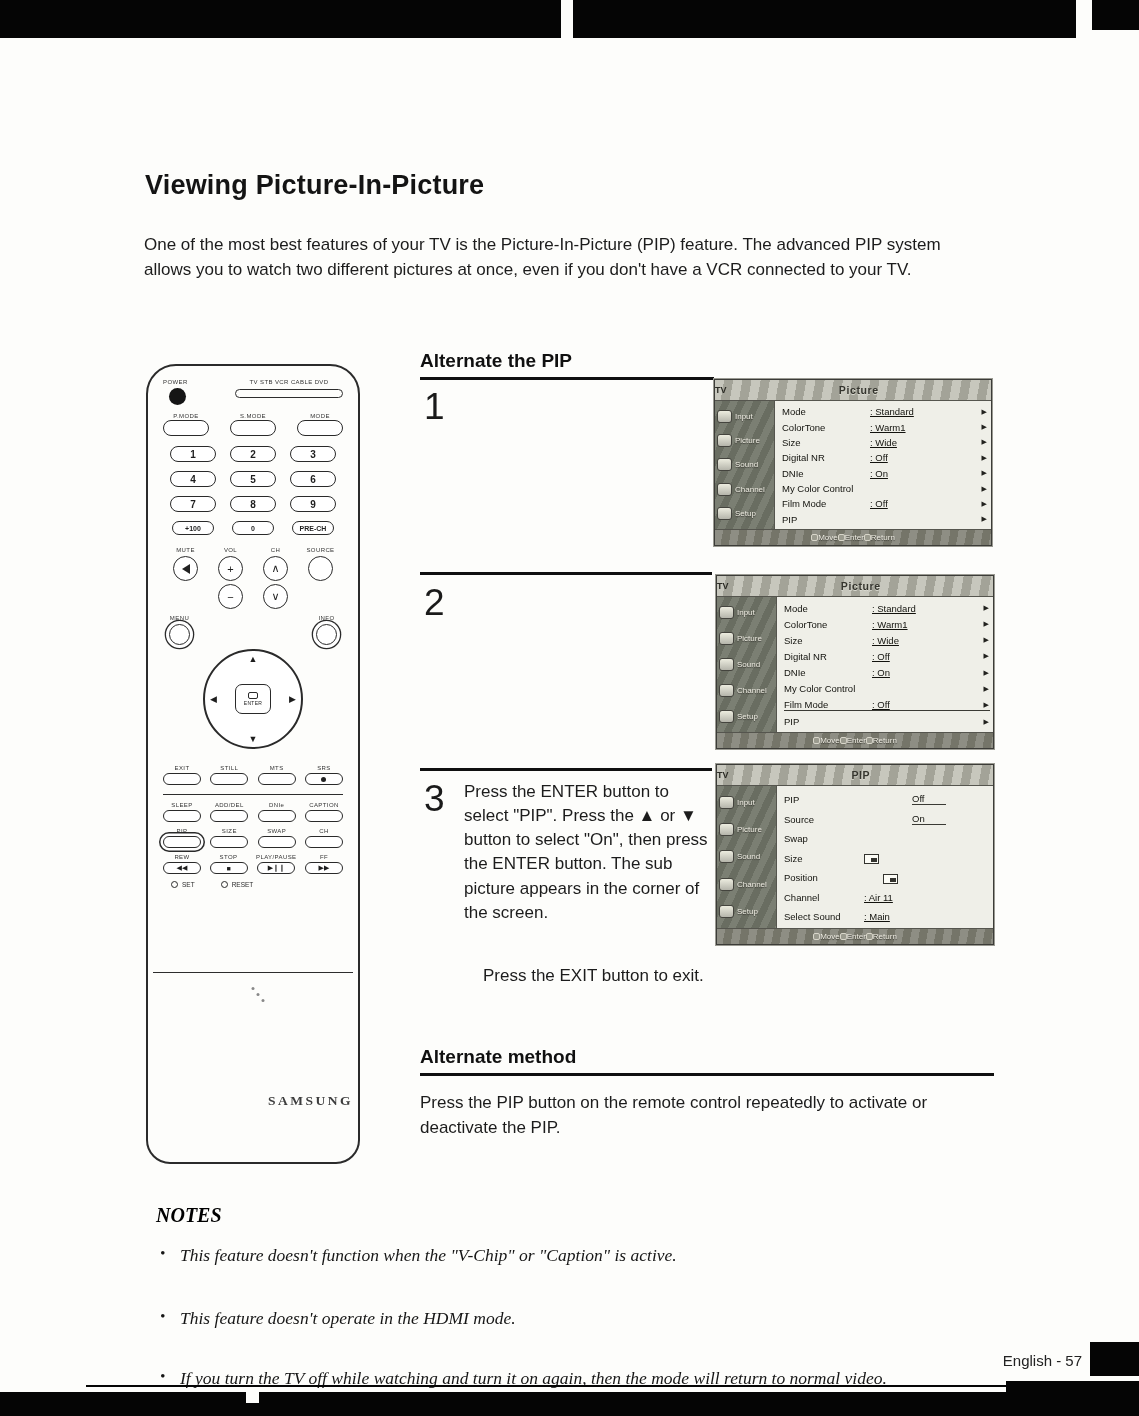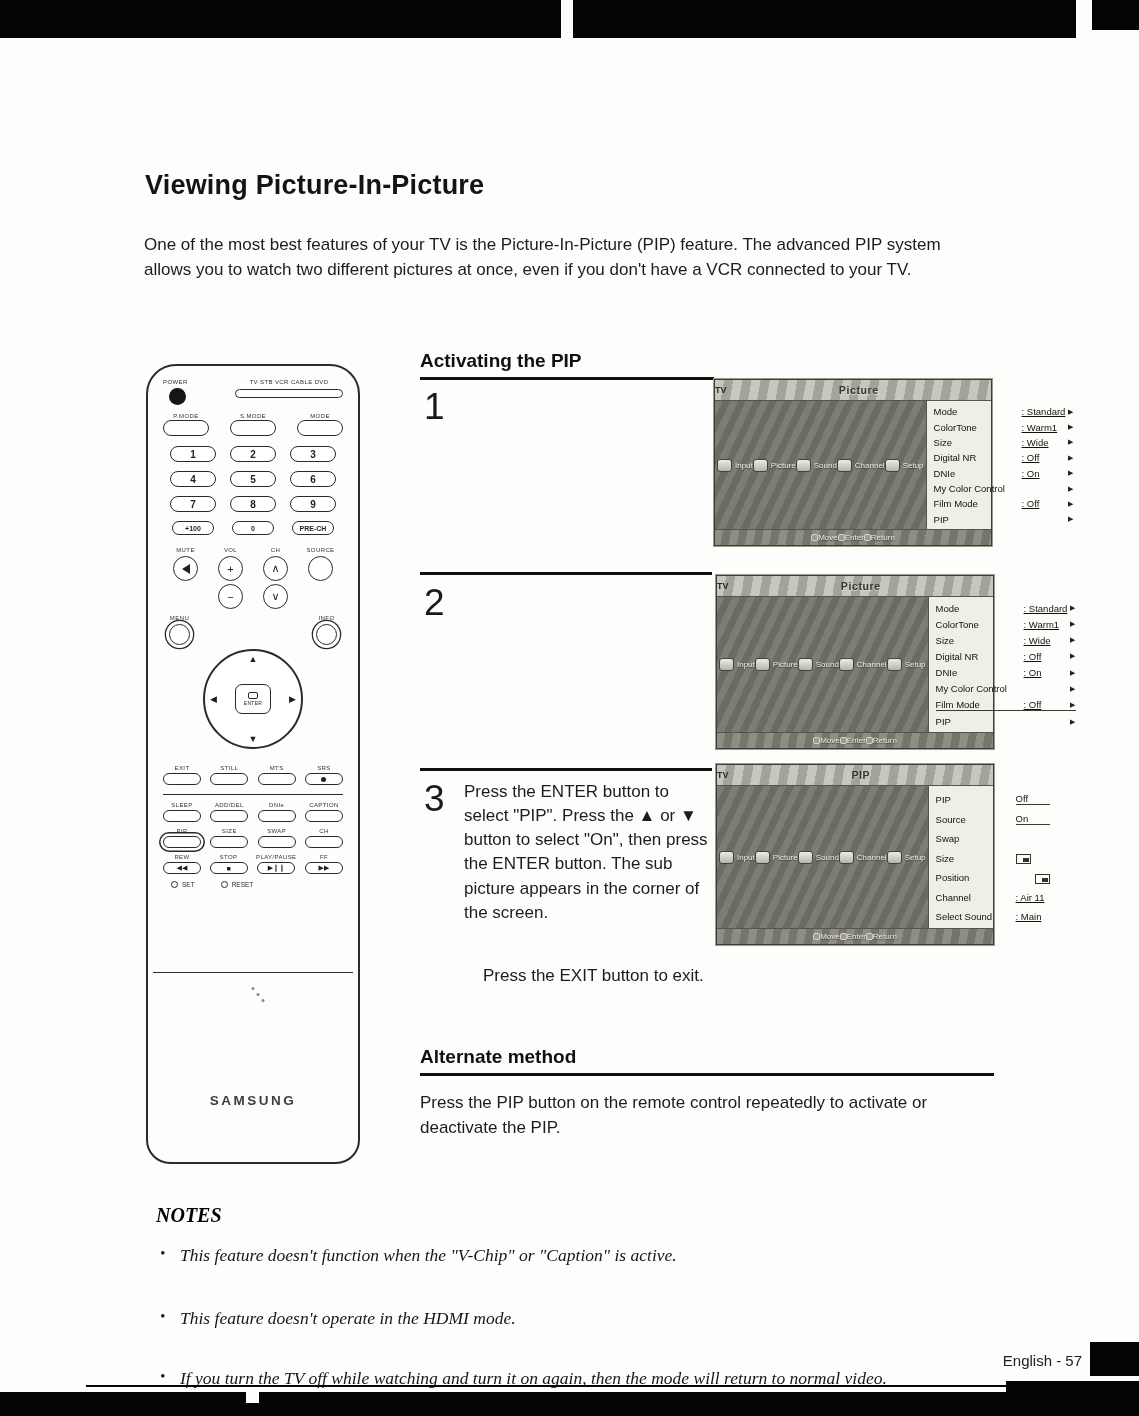--- a/index.html
+++ b/index.html
@@ -48,34 +48,34 @@
   }
   .tvm-head {
     flex:0 0 21px; display:flex; align-items:center; padding:0 0;
     background:repeating-linear-gradient(100deg,#c7c7bd 0 9px,#a3a398 9px 18px);
     border-bottom:1px solid #55554e;
   }
   .tvm-tv { font-size:9px; font-weight:700; color:#2c2c26; }
   .tvm-title { flex:1; text-align:center; font-size:10.5px; font-weight:700; color:#35352e; letter-spacing:.6px; text-shadow:0 1px 0 #d8d8cf; }
   .tvm-body { flex:1; display:flex; min-height:0; }
   .tvm-side {
-    flex:0 0 60px; display:flex; flex-direction:row; justify-content:space-around; padding:3px 2px;
+    flex:0 0 60px; display:flex; flex-direction:column; justify-content:space-around; padding:3px 2px;
     background:repeating-linear-gradient(115deg,#7b7f73 0 7px,#696d61 7px 14px);
     border-right:1px solid #55554e;
   }
   .tvm-sitem { display:flex; align-items:center; gap:3px; }
   .tvm-sicon { flex:0 0 15px; width:15px; height:13px; border-radius:3px; border:1px solid #44443e; background:linear-gradient(#ececе4,#b5b5ab); background:linear-gradient(#ececdf,#b5b5ab); }
   .tvm-slabel { font-size:8px; color:#efede3; text-shadow:0 1px 1px #3a3a34; white-space:nowrap; }
   .tvm-main { flex:1; display:flex; flex-direction:column; justify-content:space-around; padding:3px 3px 2px 7px; }
   .tvm-row { display:flex; align-items:center; font-size:9.5px; color:#12120d; }
   .tvm-lbl { width:88px; white-space:nowrap; }
   .tvm-val { flex:1; white-space:nowrap;text-decoration:underline; }
   .tvm-arr { flex:0 0 9px; font-size:7px; color:#22221e; text-align:right; padding-right:1px; }
   .row-ul { border-bottom:1px solid #3a3a34; }
-  .val-ul { display:inline-block; min-width:34px; border-bottom:1px solid #3a3a34; }
+  .val-ul { display:inline-block; min-width:34px; border-bottom:1px solid #3a3a34;margin-left:48px; }
   .pip-ic { display:inline-block; width:15px; height:10px; border:1px solid #33332e; background:#fcfcf6; position:relative; vertical-align:middle; }
   .pip-ic::after { content:""; position:absolute; right:1px; bottom:1px; width:6px; height:4px; background:#33332e; }
   .tvm-foot {
     flex:0 0 16px; display:flex; align-items:center; justify-content:center; 
     background:repeating-linear-gradient(100deg,#8e8e84 0 8px,#757569 8px 16px);
     border-top:1px solid #55554e; font-size:8px; color:#f0eee4; text-shadow:0 1px 1px #3a3a34;
   }
   .foot-ic { width:7px; height:7px; border:1px solid #d8d6ca; border-radius:2px; background:#9a9a8e; }
 
   
@@ -121,21 +121,21 @@
   .r-pill { width:38px; height:12px; border:1.5px solid #2a2a2a; border-radius:7px; background:#fff; display:flex; align-items:center; justify-content:center; font-size:7px; color:#1e1e1e; }
   .r-dot { width:5px; height:5px; border-radius:50%; background:#222; }
   .r-panel { margin-top:9px; border-top:1.5px solid #2d2d2d; padding-top:7px; }
   .r-pip-ring { box-shadow:0 0 0 2.5px #fff, 0 0 0 4px #2a2a2a; border-radius:9px; }
   .r-setrow { display:flex; gap:26px; margin-top:7px; padding-left:8px; align-items:center; }
   .r-setitem { display:flex; align-items:center; gap:4px; font-size:6.5px; color:#2a2a2a; }
   .r-oring { width:7px; height:7px; border:1.2px solid #2a2a2a; border-radius:50%; }
   .r-cover { position:absolute; left:5px; right:5px; top:606px; bottom:5px; border-top:1.6px solid #2d2d2d; border-radius:0 0 20px 20px; }
   .r-dots { position:absolute; left:50%; top:14px; transform:translateX(-50%); width:3px; height:3px; border-radius:50%; background:#888;
             box-shadow:5px 6px 0 #888, 10px 12px 0 #888; }
-  .r-brand { position:absolute; left:0; right:0; top:120px; text-align:center; font-size:13.5px; font-weight:700; letter-spacing:2.5px; color:#3d3d3d; }
+  .r-brand { position:absolute; left:0; right:0; top:120px; text-align:right; font-size:13.5px; font-weight:700; letter-spacing:2.5px; color:#3d3d3d;font-family:Liberation Serif, serif; }
 </style>
 </head>
 <body>
 
 <div class="abs bar" style="left:0;top:0;width:561px;height:38px;"></div>
 <div class="abs bar" style="left:573px;top:0;width:503px;height:38px;"></div>
 <div class="abs bar" style="left:1092px;top:0;width:47px;height:30px;"></div>
 
 <h1 class="abs page-title" style="left:145px;top:170px;">Viewing Picture-In-Picture</h1>
 <p class="abs intro" style="left:144px;top:233px;width:833px;">One of the most best features of your TV is the Picture-In-Picture (PIP) feature. The advanced PIP system allows you to watch two different pictures at once, even if you don't have a VCR connected to your TV.</p>
@@ -311,21 +311,21 @@
       </div>
     </div>
 
     <div class="r-cover">
       <span class="r-dots"></span>
       <div class="r-brand">SAMSUNG</div>
     </div>
   </div>
 </div>
 
-<h2 class="abs sec-head" style="left:420px;top:350px;width:294px;">Activating the PIP</h2>
+<h2 class="abs sec-head" style="left:420px;top:350px;width:294px;">Alternate the PIP</h2>
 
 <div class="abs step" style="left:424px;top:388px;">
   <span class="step-num">1</span>
 </div>
 
 <div class="abs sep" style="left:420px;top:572px;width:292px;"></div>
 <div class="abs step" style="left:424px;top:584px;">
   <span class="step-num">2</span>
 </div>
 

